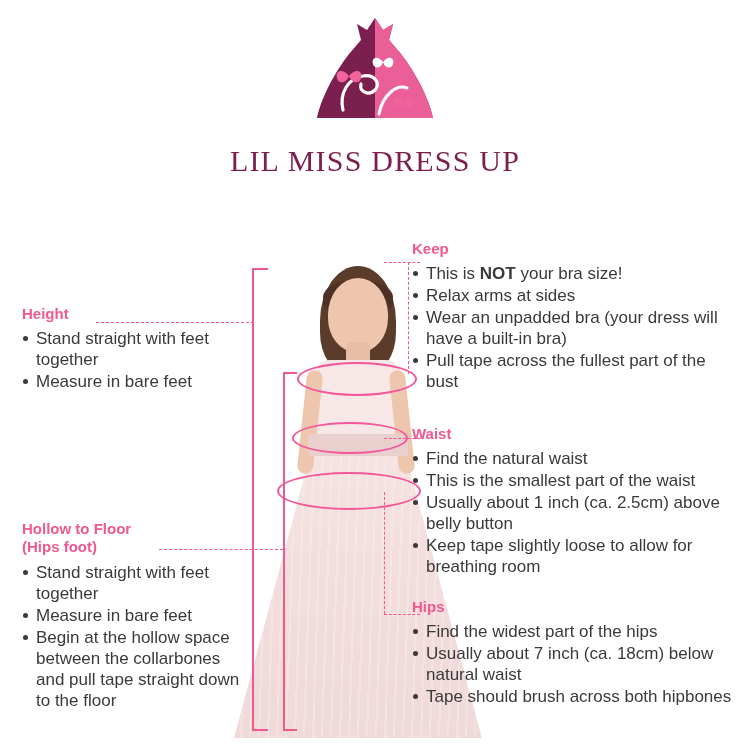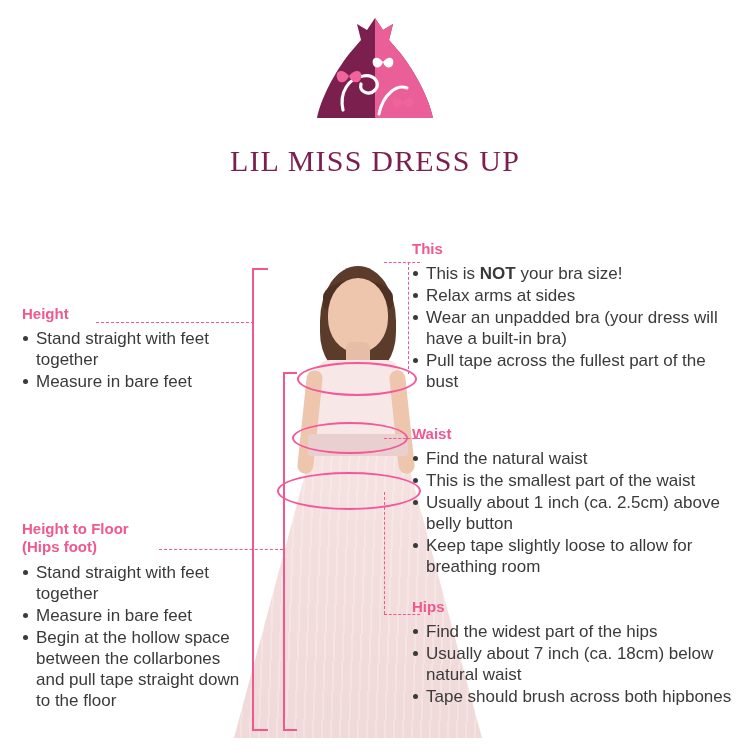--- a/index.html
+++ b/index.html
@@ -270,32 +270,32 @@
   <div class="block block-height">
     <div class="blk-title">Height</div>
     <ul class="items">
       <li>Stand straight with feet together</li>
       <li>Measure in bare feet</li>
     </ul>
   </div>
 
   <div class="block block-hollow">
     <div class="blk-title two-line">
-      <span>Height to Floor</span><br>
+      <span>Hollow to Floor</span><br>
       <span>(Hips foot)</span>
     </div>
     <ul class="items">
       <li>Stand straight with feet together</li>
       <li>Measure in bare feet</li>
       <li>Begin at the hollow space between the collarbones and pull tape straight down to the floor</li>
     </ul>
   </div>
 
   <div class="block block-bust">
-    <div class="blk-title">This</div>
+    <div class="blk-title">Keep</div>
     <ul class="items">
       <li>This is <span class="not-bold">NOT</span> your bra size!</li>
       <li>Relax arms at sides</li>
       <li>Wear an unpadded bra (your dress will have a built-in bra)</li>
       <li>Pull tape across the fullest part of the bust</li>
     </ul>
   </div>
 
   <div class="block block-waist">
     <div class="blk-title">Waist</div>

